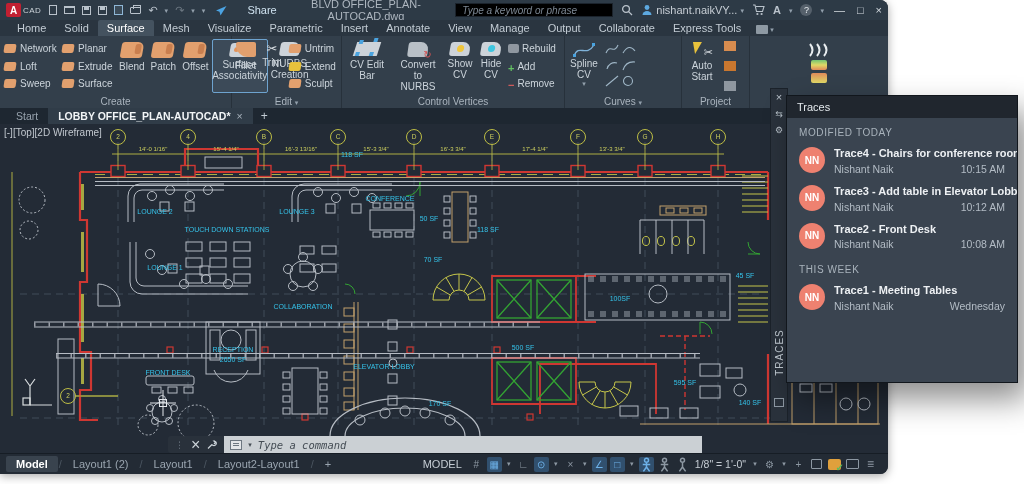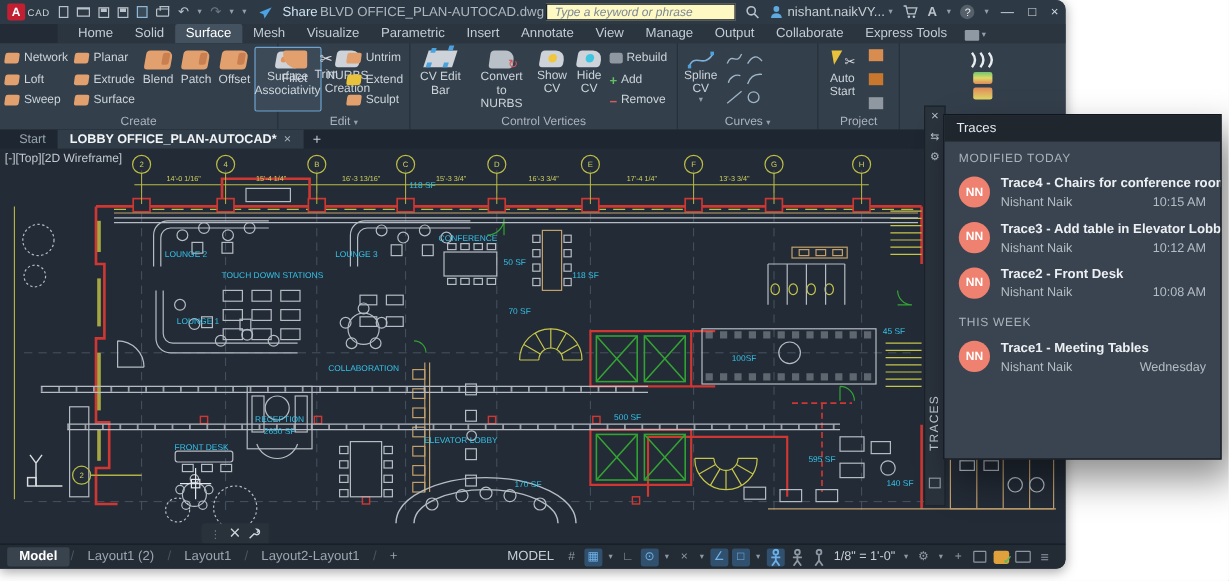--- a/index.html
+++ b/index.html
@@ -18,32 +18,32 @@
   .i-page{width:8px;height:10px;border:1px solid #b9c2cb;}
   .i-folder{width:11px;height:8px;border:1px solid #b9c2cb;border-top-width:2px;}
   .i-save{width:9px;height:9px;border:1px solid #b9c2cb;}
   .i-save:after{content:"";position:absolute;left:1px;top:0;width:5px;height:3px;background:#b9c2cb;}
   .i-sheet{width:9px;height:10px;border:1px solid #8fb7d6;background:#3b4a57;}
   .i-print{width:11px;height:7px;border:1px solid #b9c2cb;border-radius:1px;}
   .i-print:before{content:"";position:absolute;left:2px;top:-3px;width:6px;height:3px;border:1px solid #b9c2cb;border-bottom:none;}
   .glyph{color:#b9c2cb;font-size:11px;line-height:1;}
   .dim{opacity:.45;}
   .caret{font-size:7px;color:#93a0ac;line-height:1;}
-  .share{display:flex;align-items:flex-end;gap:8px;color:#cfe2f0;margin-left:4px;}
+  .share{display:flex;align-items:flex-end;gap:20px;color:#cfe2f0;margin-left:4px;}
   .tb-file{flex:1;text-align:center;color:#aeb7c0;font-size:11px;}
-  .tb-search{width:158px;height:14px;background:#fef9c3;border:1px solid #1b232c;color:#7d8894;
+  .tb-search{width:158px;height:14px;background:#000000;border:1px solid #1b232c;color:#7d8894;
              font-style:italic;font-size:10px;display:flex;align-items:center;padding:0 6px;}
   .tb-right{display:flex;align-items:center;gap:8px;margin-left:8px;}
   .user{display:flex;align-items:center;gap:3px;color:#c6cdd4;}
   .help-circ{width:12px;height:12px;border-radius:50%;background:#55606b;color:#e7ecf0;font-size:9px;
              display:flex;align-items:center;justify-content:center;}
   .winbtns{display:flex;align-items:center;gap:12px;margin-left:10px;color:#d6dce2;font-size:11px;}
   
   .rtabs{position:absolute;left:0;top:20px;width:100%;height:16px;background:#2a3540;display:flex;
-         align-items:flex-end;padding-left:8px;margin-left:48px;}
+         align-items:flex-end;padding-left:8px;}
   .rtab{font-size:11px;color:#c3ccd4;padding:2px 9px 2px;cursor:default;}
   .rtab.active{background:#44525f;color:#fff;border-radius:2px 2px 0 0;}
   .rtabs .endtool{margin-left:6px;display:flex;align-items:center;gap:2px;padding-bottom:2px;}
   .endtool .box{width:12px;height:9px;background:#8e99a3;border-radius:1px;}
   
   .ribbon{position:absolute;left:0;top:36px;width:100%;height:72px;background:#333f4b;display:flex;}
   .rpanel{position:relative;height:100%;border-right:1px solid #27313b;padding-top:3px;}
   .plabel{position:absolute;left:0;bottom:1px;width:100%;text-align:center;font-size:10px;color:#aab4be;}
   .pbody{display:flex;height:54px;align-items:stretch;}
   .smallcol{display:flex;flex-direction:column;justify-content:space-between;padding:2px 2px;}
@@ -742,20 +742,25 @@
       </svg>
 
       <div class="cmdbar">
         <div class="cmd-left">
           <span class="dots">⋮</span>
           <span>×</span>
           <svg width="11" height="11" viewBox="0 0 11 11">
               <path d="M2,9.5 L6,5.5 M6,5.5 a2.3,2.3 0 1 0 2,-3.5 l1.5,1.5 -1.5,1.5" fill="none" stroke="#cdd4da" stroke-width="1.2"></path>
             </svg>
         </div>
+        <div class="cmd-input">
+          <span class="cmd-box"></span>
+          <span class="caret" style="color:#454d55">▾</span>
+          <span class="cmd-text">Type a command</span>
+        </div>
       </div>
     </div>
 
     <div class="bottombar">
       <span class="ltab active">Model</span>
       <span class="lsep">/</span>
       <span class="ltab">Layout1 (2)</span>
       <span class="lsep">/</span>
       <span class="ltab">Layout1</span>
       <span class="lsep">/</span>

